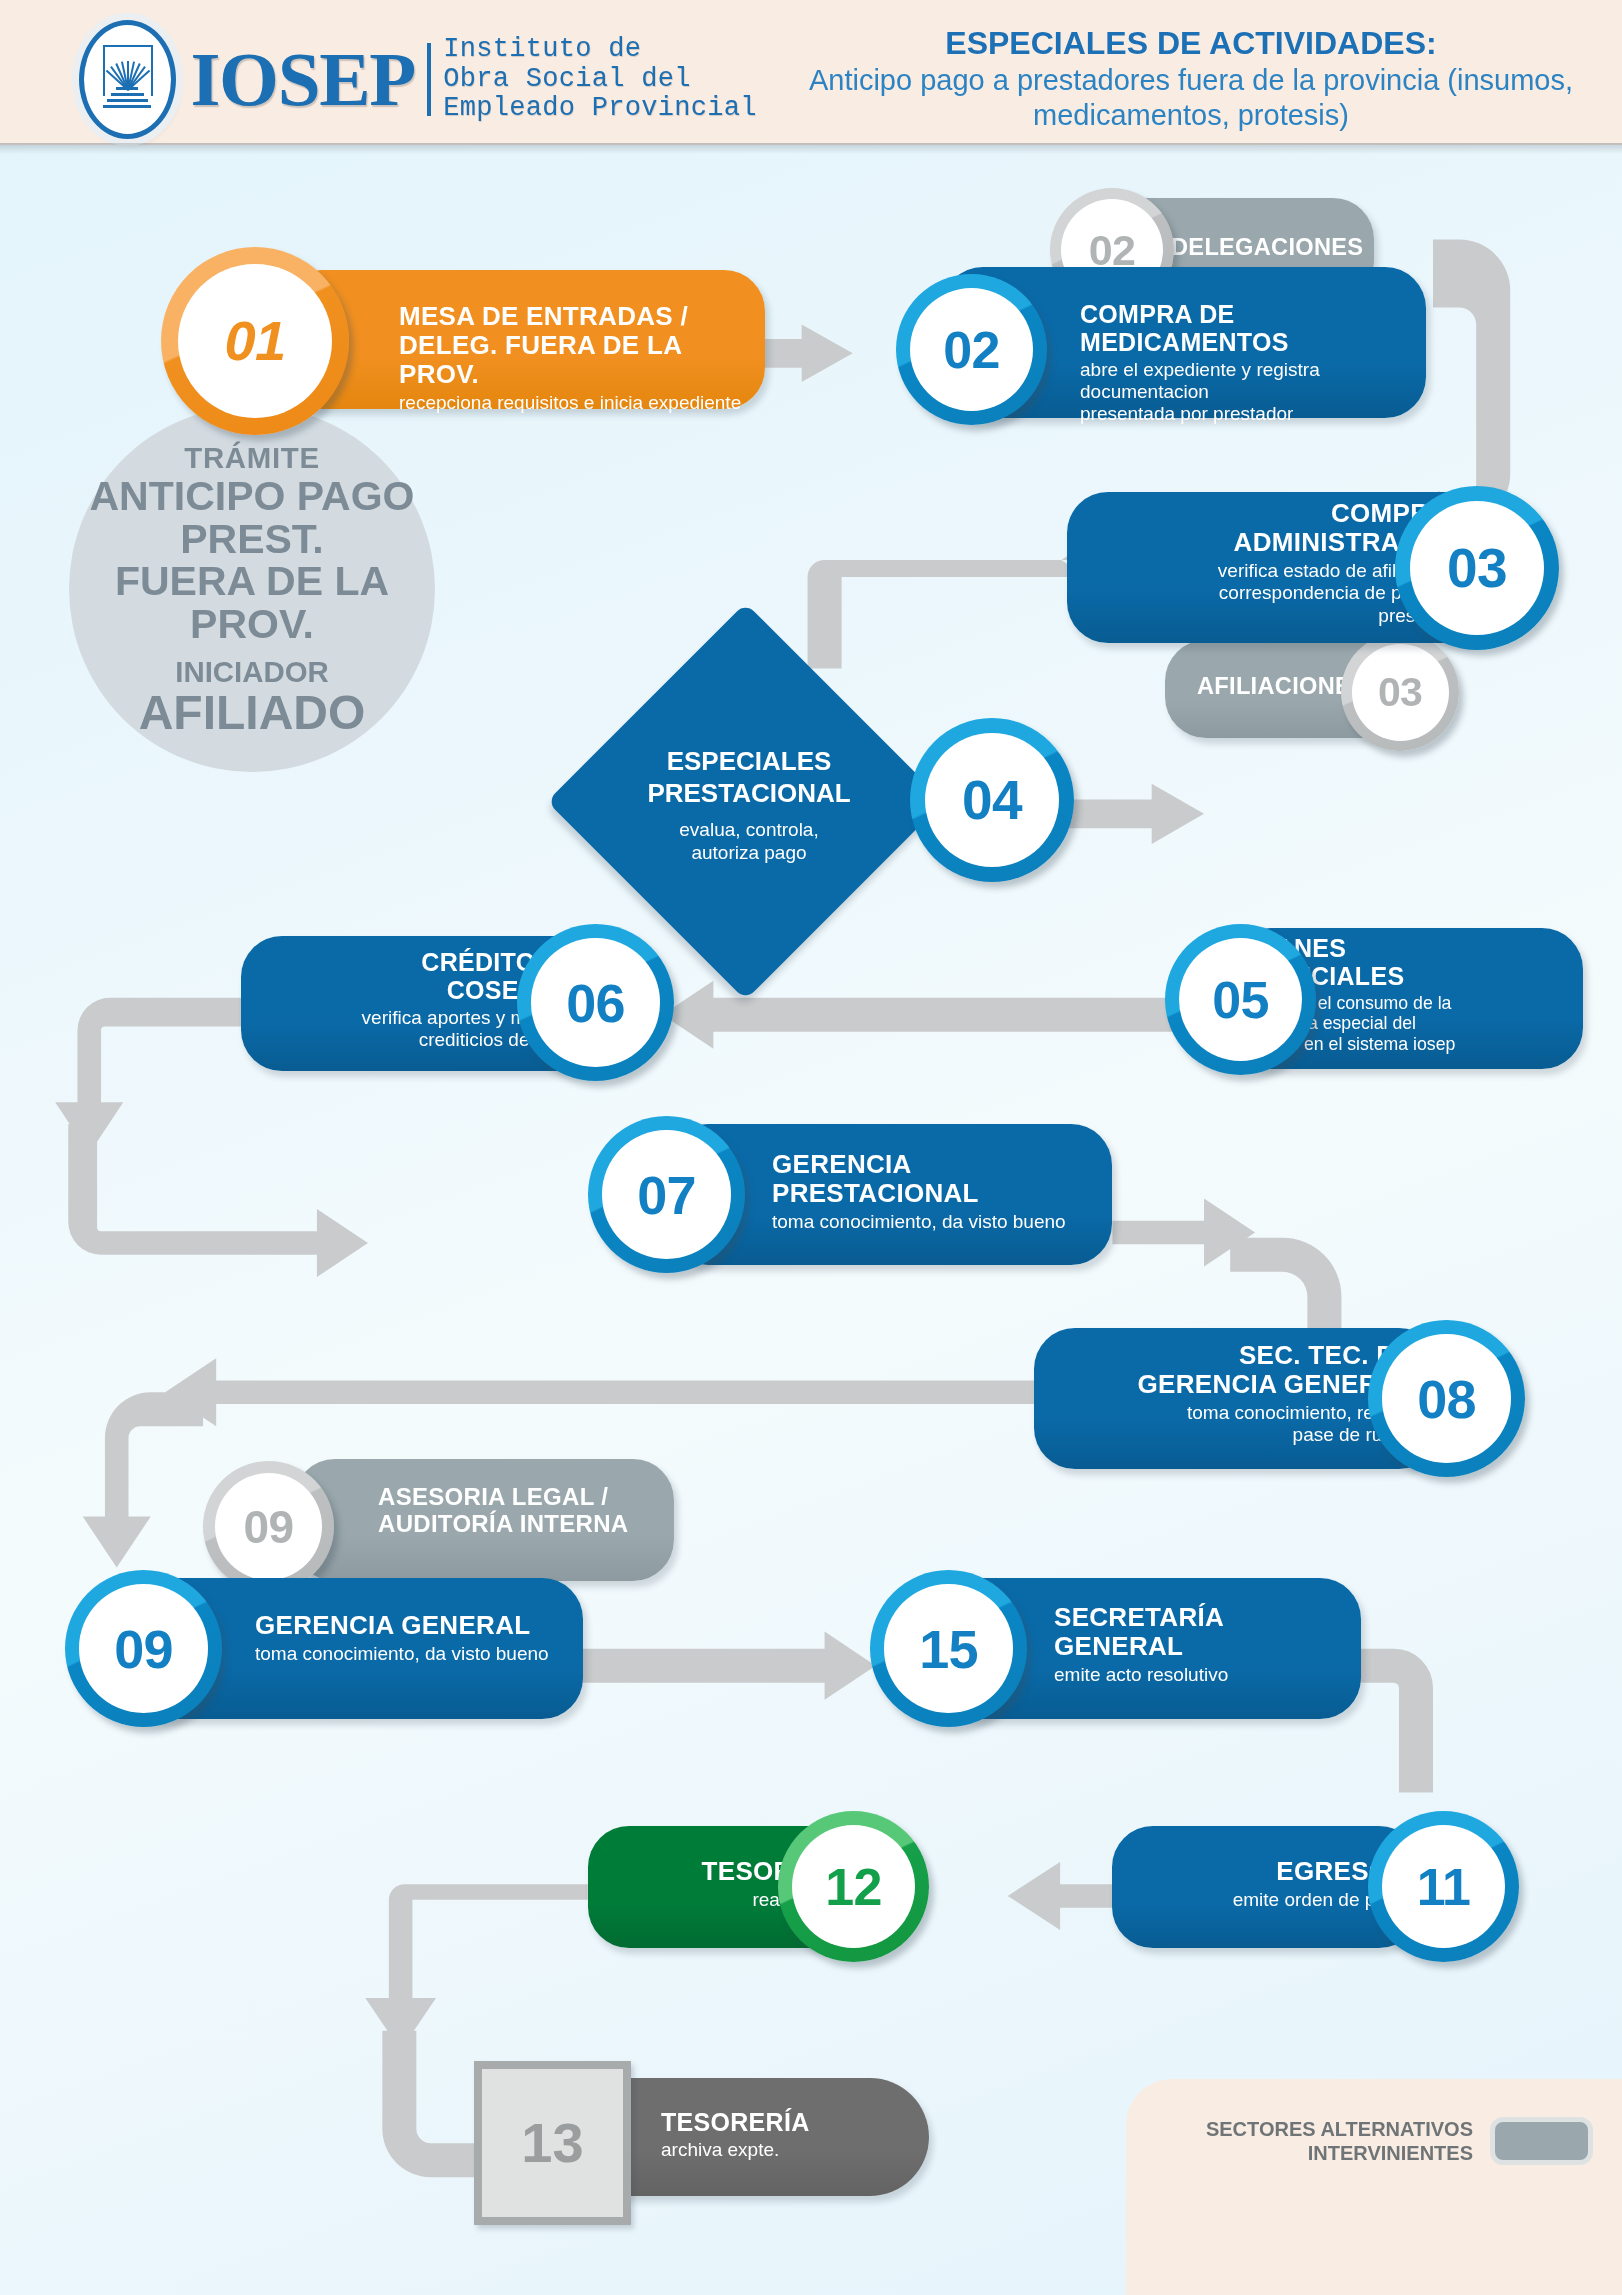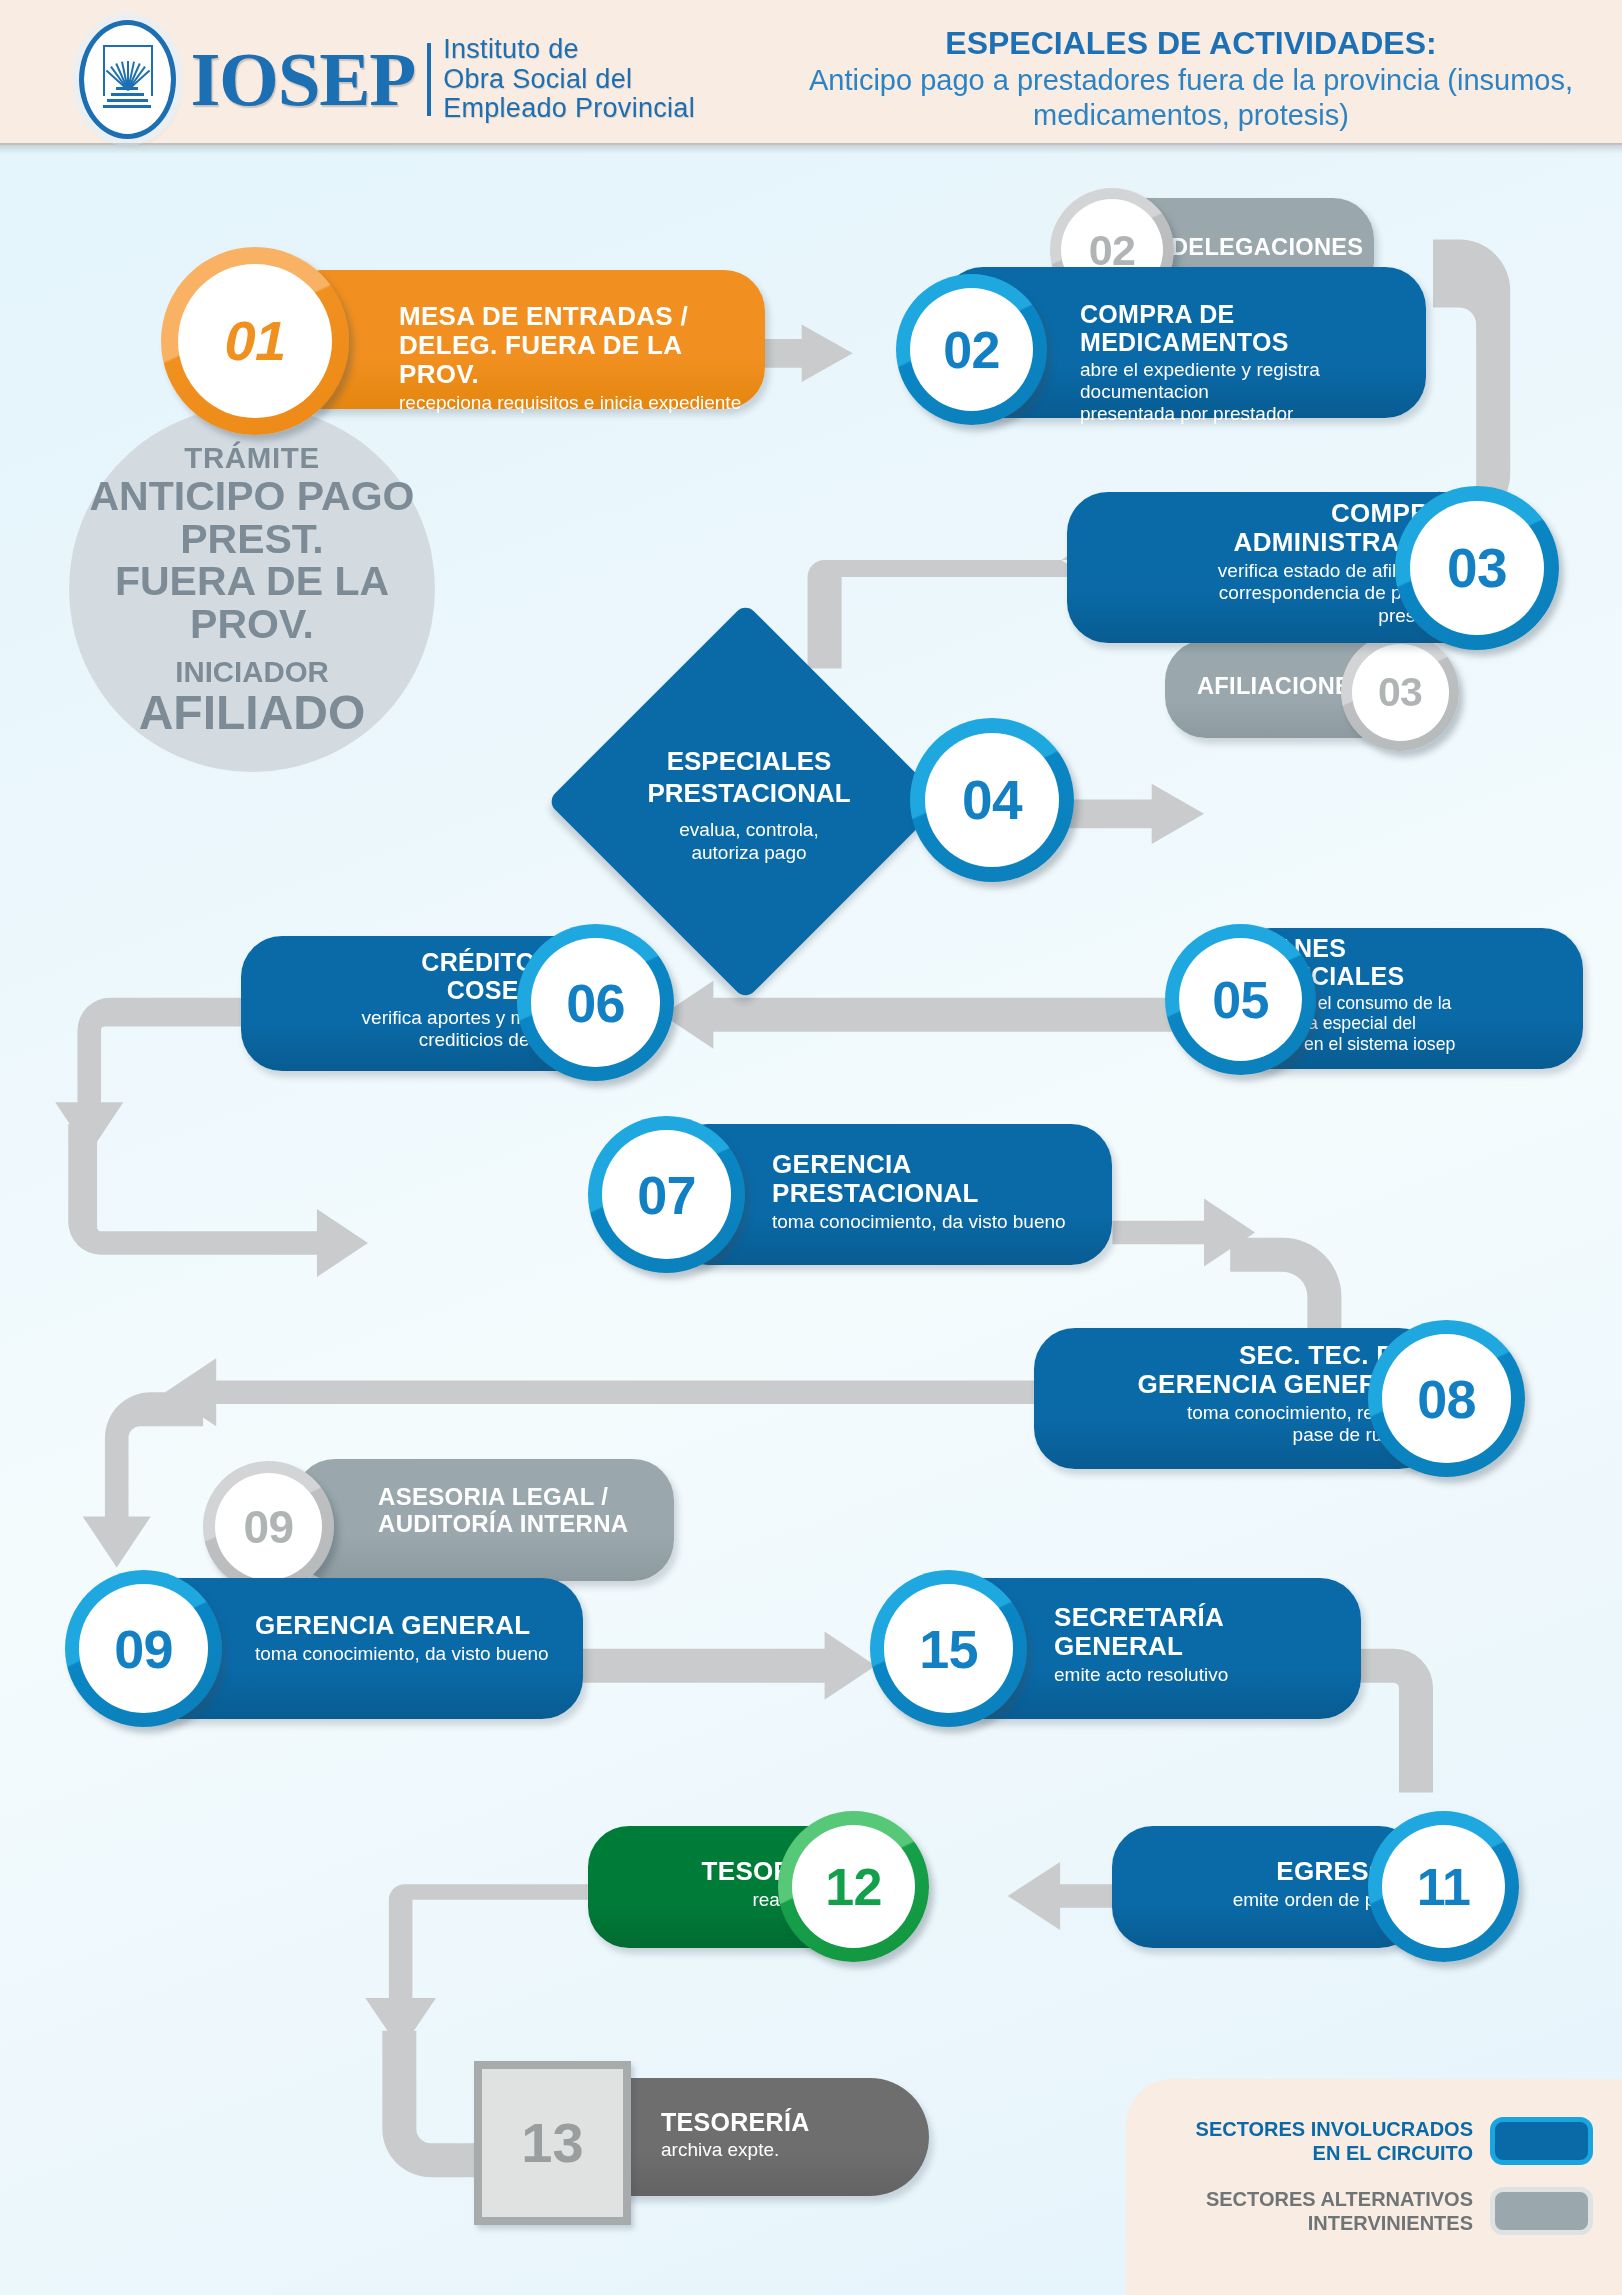--- a/index.html
+++ b/index.html
@@ -50,21 +50,21 @@
     border-left:2.6px solid #1d6fb3; border-right:2.6px solid #1d6fb3; border-top:2.6px solid #1d6fb3;
   }
   #logo-text{ display:flex; align-items:center; }
   #logo-iosep{
     font-family:"Liberation Serif", serif;
     font-size:77px; font-weight:700; color:#1d6fb3; letter-spacing:-1.3px; line-height:.92;
     text-shadow:1.3px 2px 1.3px rgba(0,0,0,.18);
   }
   #logo-divider{ width:4.6px; height:73px; background:#1d6fb3; margin:0 11.8px; }
   #logo-sub{
-    font-family:Liberation Sans, sans-serif; color:#1d6fb3; line-height:1.08;
+    font-family:Liberation Mono, monospace; color:#1d6fb3; line-height:1.08;
     font-size:27px; letter-spacing:0.3px;
     text-shadow:0.7px 1.3px 0.7px rgba(0,0,0,.15);
   }
   #logo-sub div{ white-space:nowrap; }
   #title-block{ position:absolute; right:46px; top:25px; text-align:center; width:772px; }
   #title-main{
     font-size:32px; font-weight:700; color:#1c70b5; letter-spacing:0px;
     line-height:1.18;
   }
   #title-sub{
@@ -464,27 +464,20 @@
       <div class="pill-desc">archiva expte.</div>
     </div>
     <div class="sq-badge" style="left:474px; top:2061px; width:157px; height:164px;">
       <div class="sq-inner">
           <span class="num">13</span>
         </div>
     </div>
   </div>
 
   <div id="legend">
-    <div class="legend-row primary">
-      <div class="legend-label">
-        <div>SECTORES INVOLUCRADOS</div>
-        <div>EN EL CIRCUITO</div>
-      </div>
-      <div class="legend-swatch primary"></div>
-    </div>
     <div class="legend-row alt">
       <div class="legend-label">
         <div>SECTORES ALTERNATIVOS</div>
         <div>INTERVINIENTES</div>
       </div>
       <div class="legend-swatch alt"></div>
     </div>
   </div>
 
 </div>

